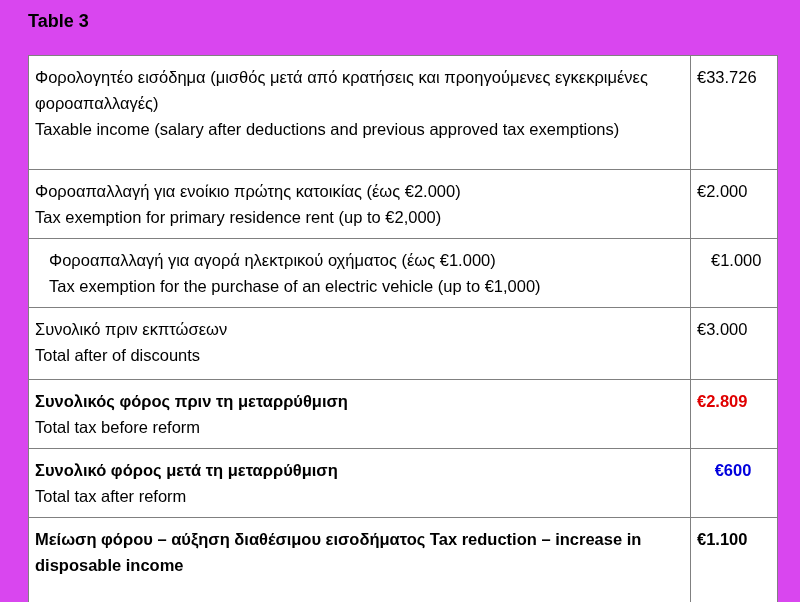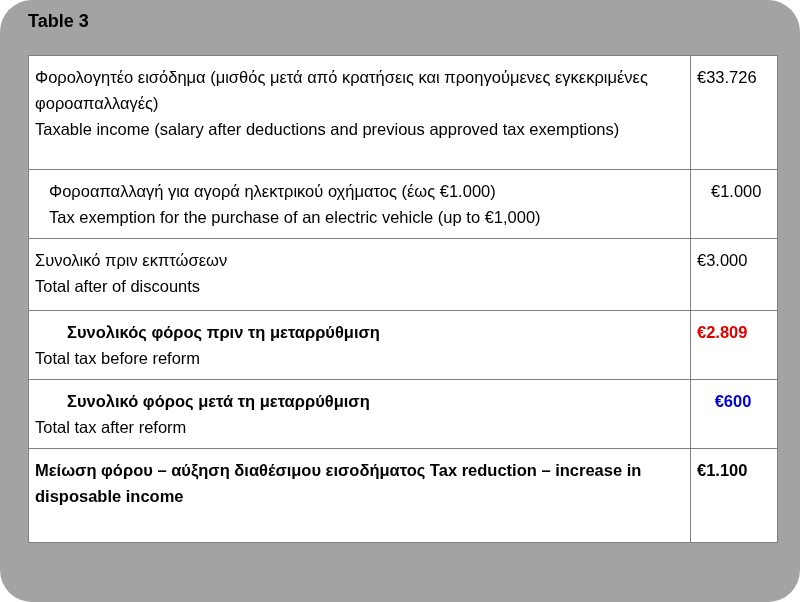--- a/index.html
+++ b/index.html
@@ -1,25 +1,24 @@
 <!DOCTYPE html>
 <html style="--text: #000000; --table-border: #808080; --value-before-reform: #e00000; --value-after-reform: #0000dd;"><head>
 <meta charset="utf-8">
 <style>
   * { box-sizing: border-box; }
   html, body { margin: 0; padding: 0; background: #ffffff; }
   .page {
     position: relative;
     width: 800px;
     height: 602px;
-    background: #a3a3a3;
+    background: #d946ef;
     font-family: "Liberation Sans", sans-serif;
     color: var(--text, #000000);
     overflow: hidden;
-    border-radius: 32px;
   }
   .doc-title {
     position: absolute;
     left: 28px;
     top: 11px;
     margin: 0;
     font-size: 18px;
     font-weight: bold;
     color: var(--text, #000000);
   }
@@ -42,21 +41,21 @@
   }
   .col-label { width: 662px; }
   .col-value { width: 87px; }
   .row-1 td { height: 114px; }
   .row-2 td { height: 60px; }
   .row-3 td { height: 64px; padding-left: 20px; }
   .row-4 td { height: 72px; }
   .row-5 td { height: 60px; }
   .row-6 td { height: 61px; }
   .row-7 td { height: 94px; }
-  .greek-bold { font-weight: bold; margin-left: 32px; }
+  .greek-bold { font-weight: bold; }
   .value-cell { font-weight: normal; }
   .value-bold { font-weight: bold; }
   .value-red  { color: var(--value-before-reform, #e00000); font-weight: bold; }
   .value-blue { color: var(--value-after-reform, #0000dd); font-weight: bold; text-align: center; }
   .all-bold { font-weight: bold; }
 </style>
 </head>
 <body>
 
 <div class="page">
@@ -64,20 +63,27 @@
   <h1 class="doc-title">Table 3</h1>
 
   <table class="tax-table">
     <tbody>
       <tr class="row-1">
         <td class="col-label">
           <div>Φορολογητέο εισόδημα (μισθός μετά από κρατήσεις και προηγούμενες εγκεκριμένες φοροαπαλλαγές)</div>
           <div>Taxable income (salary after deductions and previous approved tax exemptions)</div>
         </td>
         <td class="col-value value-cell">€33.726</td>
+      </tr>
+      <tr class="row-2">
+        <td class="col-label">
+          <div>Φοροαπαλλαγή για ενοίκιο πρώτης κατοικίας (έως €2.000)</div>
+          <div>Tax exemption for primary residence rent (up to €2,000)</div>
+        </td>
+        <td class="col-value value-cell">€2.000</td>
       </tr>
       <tr class="row-3">
         <td class="col-label">
           <div>Φοροαπαλλαγή για αγορά ηλεκτρικού οχήματος (έως €1.000)</div>
           <div>Tax exemption for the purchase of an electric vehicle (up to €1,000)</div>
         </td>
         <td class="col-value value-cell">€1.000</td>
       </tr>
       <tr class="row-4">
         <td class="col-label">

